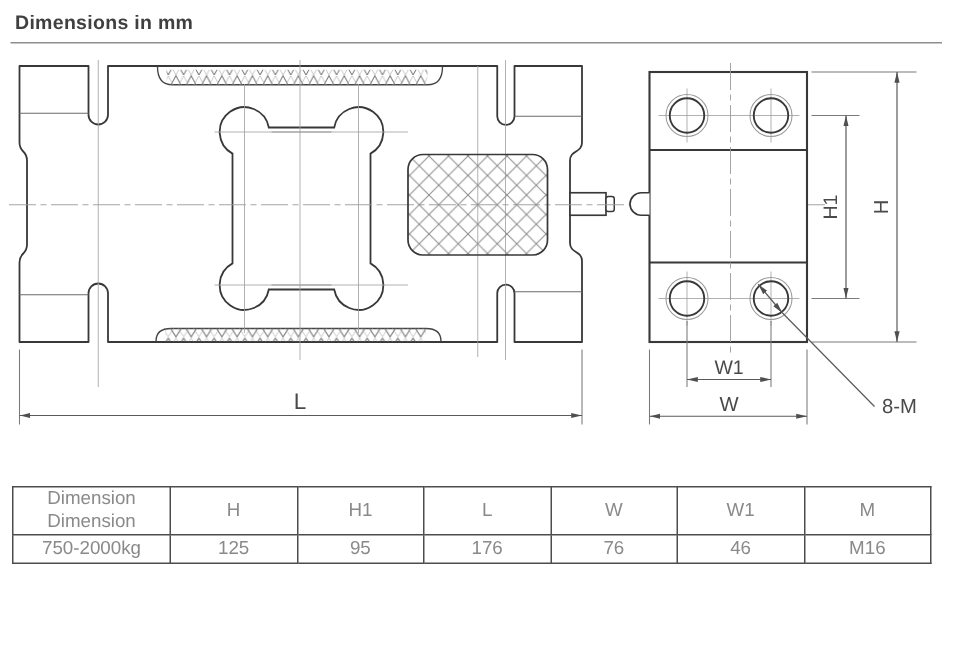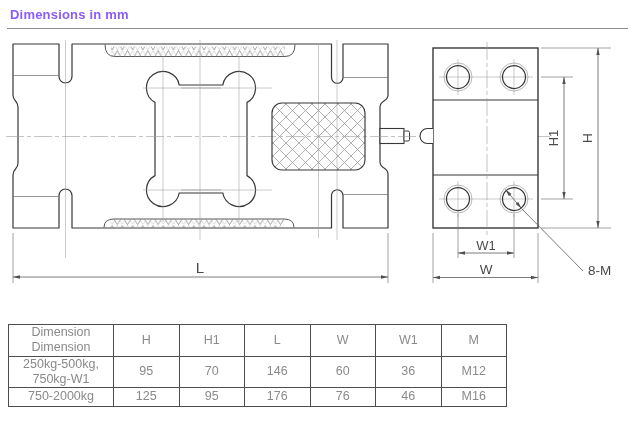--- a/index.html
+++ b/index.html
@@ -1,25 +1,25 @@
 <!DOCTYPE html>
 <html><head>
 <meta charset="utf-8">
 <style>
   html,body{margin:0;padding:0;background:#ffffff;}
   .page{
     position:relative;width:635px;height:436px;background:#ffffff;overflow:hidden;
     font-family:"Liberation Sans",sans-serif;
   }
   .hdr{position:absolute;top:0;left:7px;right:7px;border-bottom:1px solid #8e8e8e;padding:7px 3px 6px 3px;}
-  .hdr h1{margin:0;font-size:13px;font-weight:700;color:#8b5cf6;letter-spacing:.2px;}
+  .hdr h1{margin:0;font-size:13px;font-weight:700;color:#404040;letter-spacing:.2px;}
   svg.draw{position:absolute;left:0;top:0;}
   svg.draw text{font-family:"Liberation Sans",sans-serif;fill:#4a4a4a;}
   table.dim{
-    position:absolute;left:8px;top:324px;width:499px;
+    position:absolute;left:8px;top:324px;width:613px;
     border-collapse:collapse;table-layout:fixed;
     border:1.5px solid #4d4d4d;
   }
   table.dim th,table.dim td{
     border:1px solid #4d4d4d;text-align:center;vertical-align:middle;
     color:#8a8a8a;font-size:12.5px;font-weight:400;padding:0;line-height:1.22;
   }
   .cap-h{color:#757575;font-weight:700;}
   .r-h{height:30px}.r-1{height:20px}.r-2{height:29px}.r-3{height:19px}
   col.c0{width:105px}
@@ -176,32 +176,20 @@
         </th>
         <th>H</th>
         <th>H1</th>
         <th>L</th>
         <th>W</th>
         <th>W1</th>
         <th>M</th>
       </tr>
     </thead>
     <tbody>
-      <tr class="r-2">
-        <td>
-          <div>250kg-500kg,</div>
-          <div>750kg-W1</div>
-        </td>
-        <td>95</td>
-        <td>70</td>
-        <td>146</td>
-        <td>60</td>
-        <td>36</td>
-        <td>M12</td>
-      </tr>
       <tr class="r-3">
         <td>
           <div>750-2000kg</div>
         </td>
         <td>125</td>
         <td>95</td>
         <td>176</td>
         <td>76</td>
         <td>46</td>
         <td>M16</td>

